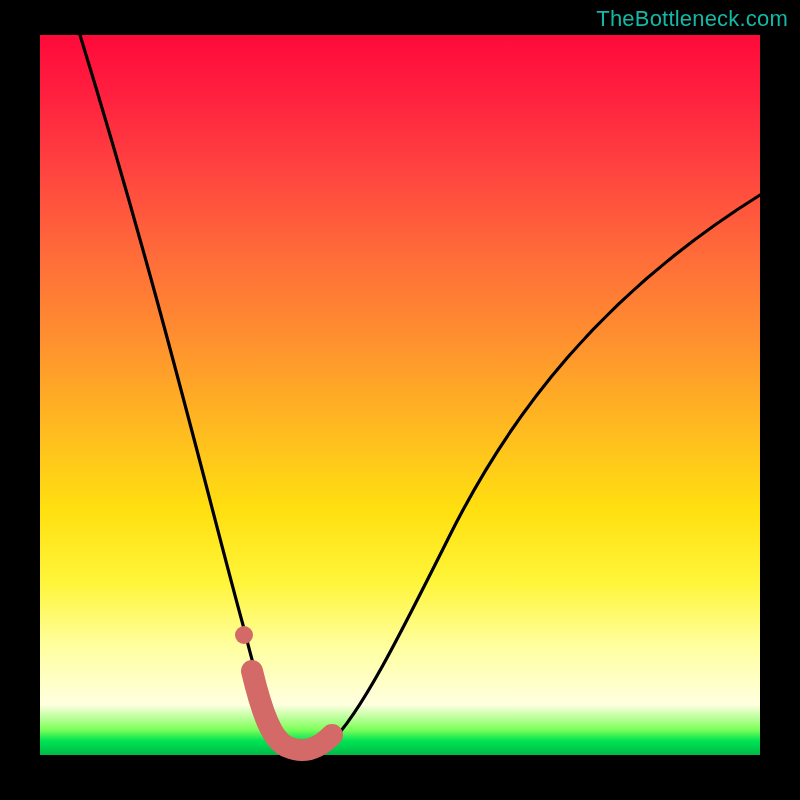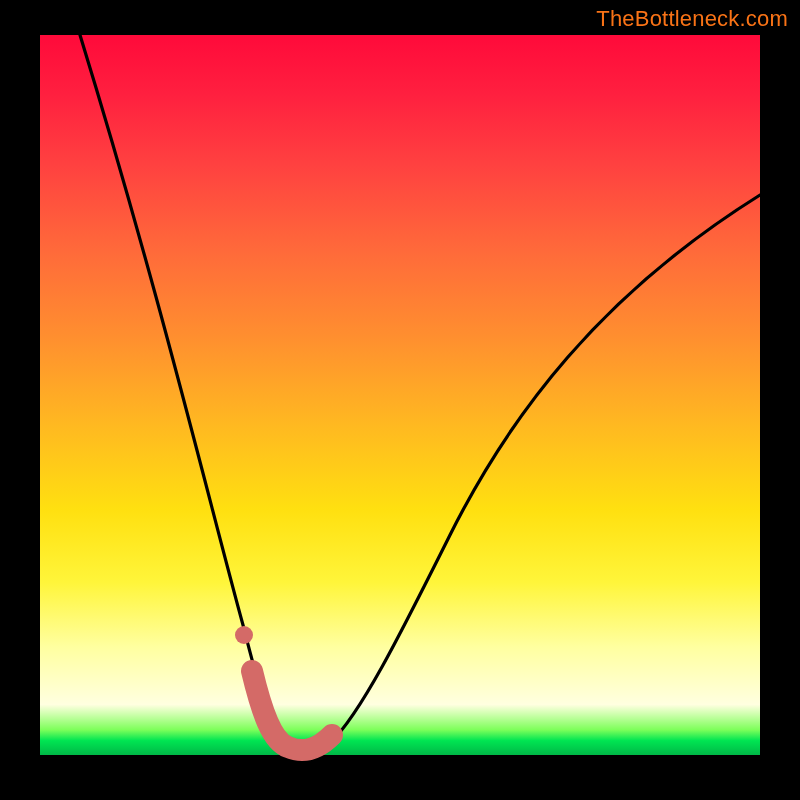--- a/index.html
+++ b/index.html
@@ -48,21 +48,21 @@
     left: 0;
     top: 0;
     width: 720px;
     height: 720px;
     overflow: visible;
   }
   .watermark {
     position: absolute;
     top: 6px;
     right: 12px;
-    color: #f97316;
+    color: #14b8a6;
     font-size: 22px;
     font-weight: 500;
     letter-spacing: 0.2px;
     user-select: none;
   }
 </style>
 </head>
 <body>
 
 <div class="frame">

